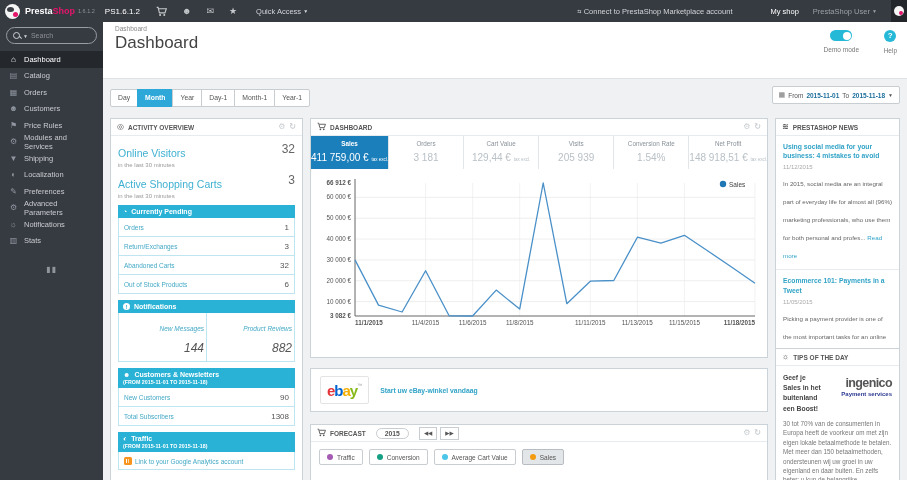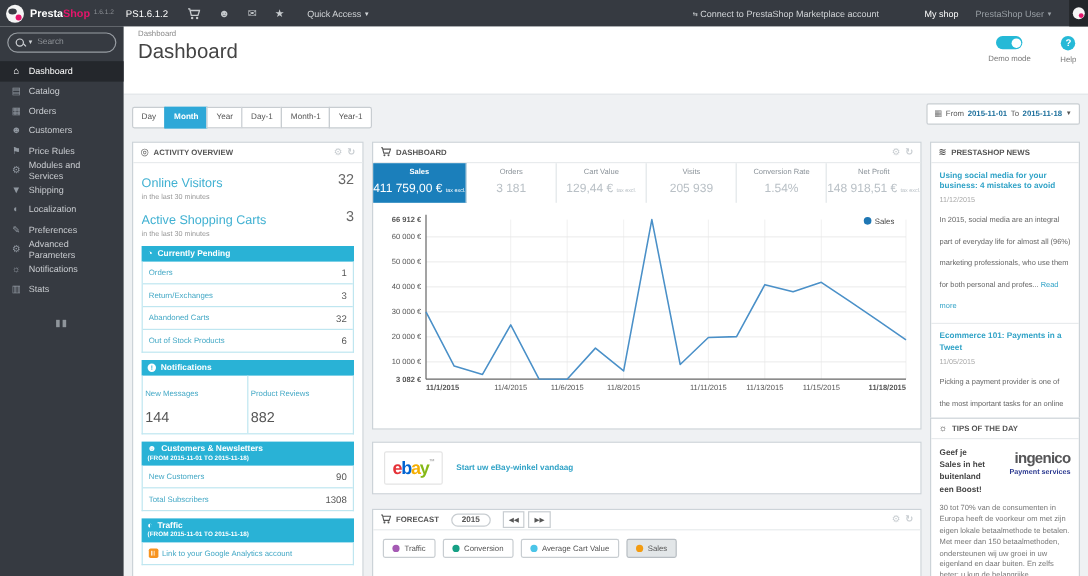--- a/index.html
+++ b/index.html
@@ -82,21 +82,21 @@
   .sec-line1 { display:flex; align-items:center; gap:4px; font-size:7px; font-weight:bold; }
   .sec-sub { font-size:5.3px; font-weight:bold; margin-top:1px; }
   .sec-ico { font-size:7px; line-height:1; }
   .badge-ico { width:7px; height:7px; border-radius:50%; background:#fff; color:#29b2d6; font-size:5.5px; font-weight:bold; display:flex; align-items:center; justify-content:center; flex:none; }
   .rows { border:1px solid #bfe6f0; border-top:none; }
   .rowi { display:flex; justify-content:space-between; align-items:center; padding:4.5px 5px; border-bottom:1px solid #bfe6f0; }
   .rowi:last-child { border-bottom:none; }
   .rowi a { color:#45a9c6; font-size:6.5px; }
   .rowi .val { font-size:8px; color:#555; }
   .notif-cells { display:flex; border:1px solid #bfe6f0; border-top:none; }
-  .cell { flex:1; text-align:left; padding:4px 2px 6px; }
+  .cell { flex:1; text-align:right; padding:4px 2px 6px;font-style:italic; }
   .cell:first-child { border-right:1px solid #bfe6f0; }
   .cell .lbl { font-size:6.5px; color:#45a9c6; }
   .cell .num { font-size:12px; color:#555; margin-top:6px; }
   .ga-ico { width:8px; height:8px; background:#f79420; border-radius:1.5px; display:inline-block; position:relative; vertical-align:-1.5px; margin-right:3px; flex:none; }
   .ga-ico:after { content:""; position:absolute; left:1.5px; bottom:1.5px; width:1.5px; height:4px; background:#fff; box-shadow:2px 0 0 #ffd9a8; }
 
   
   .panel-dashboard { left:310px; top:118px; width:458px; height:240px; }
   .kpi-strip { display:flex; }
   .kpi { flex:1; border-right:1px solid #e2e6e9; text-align:center; padding:4px 0 6px; }

